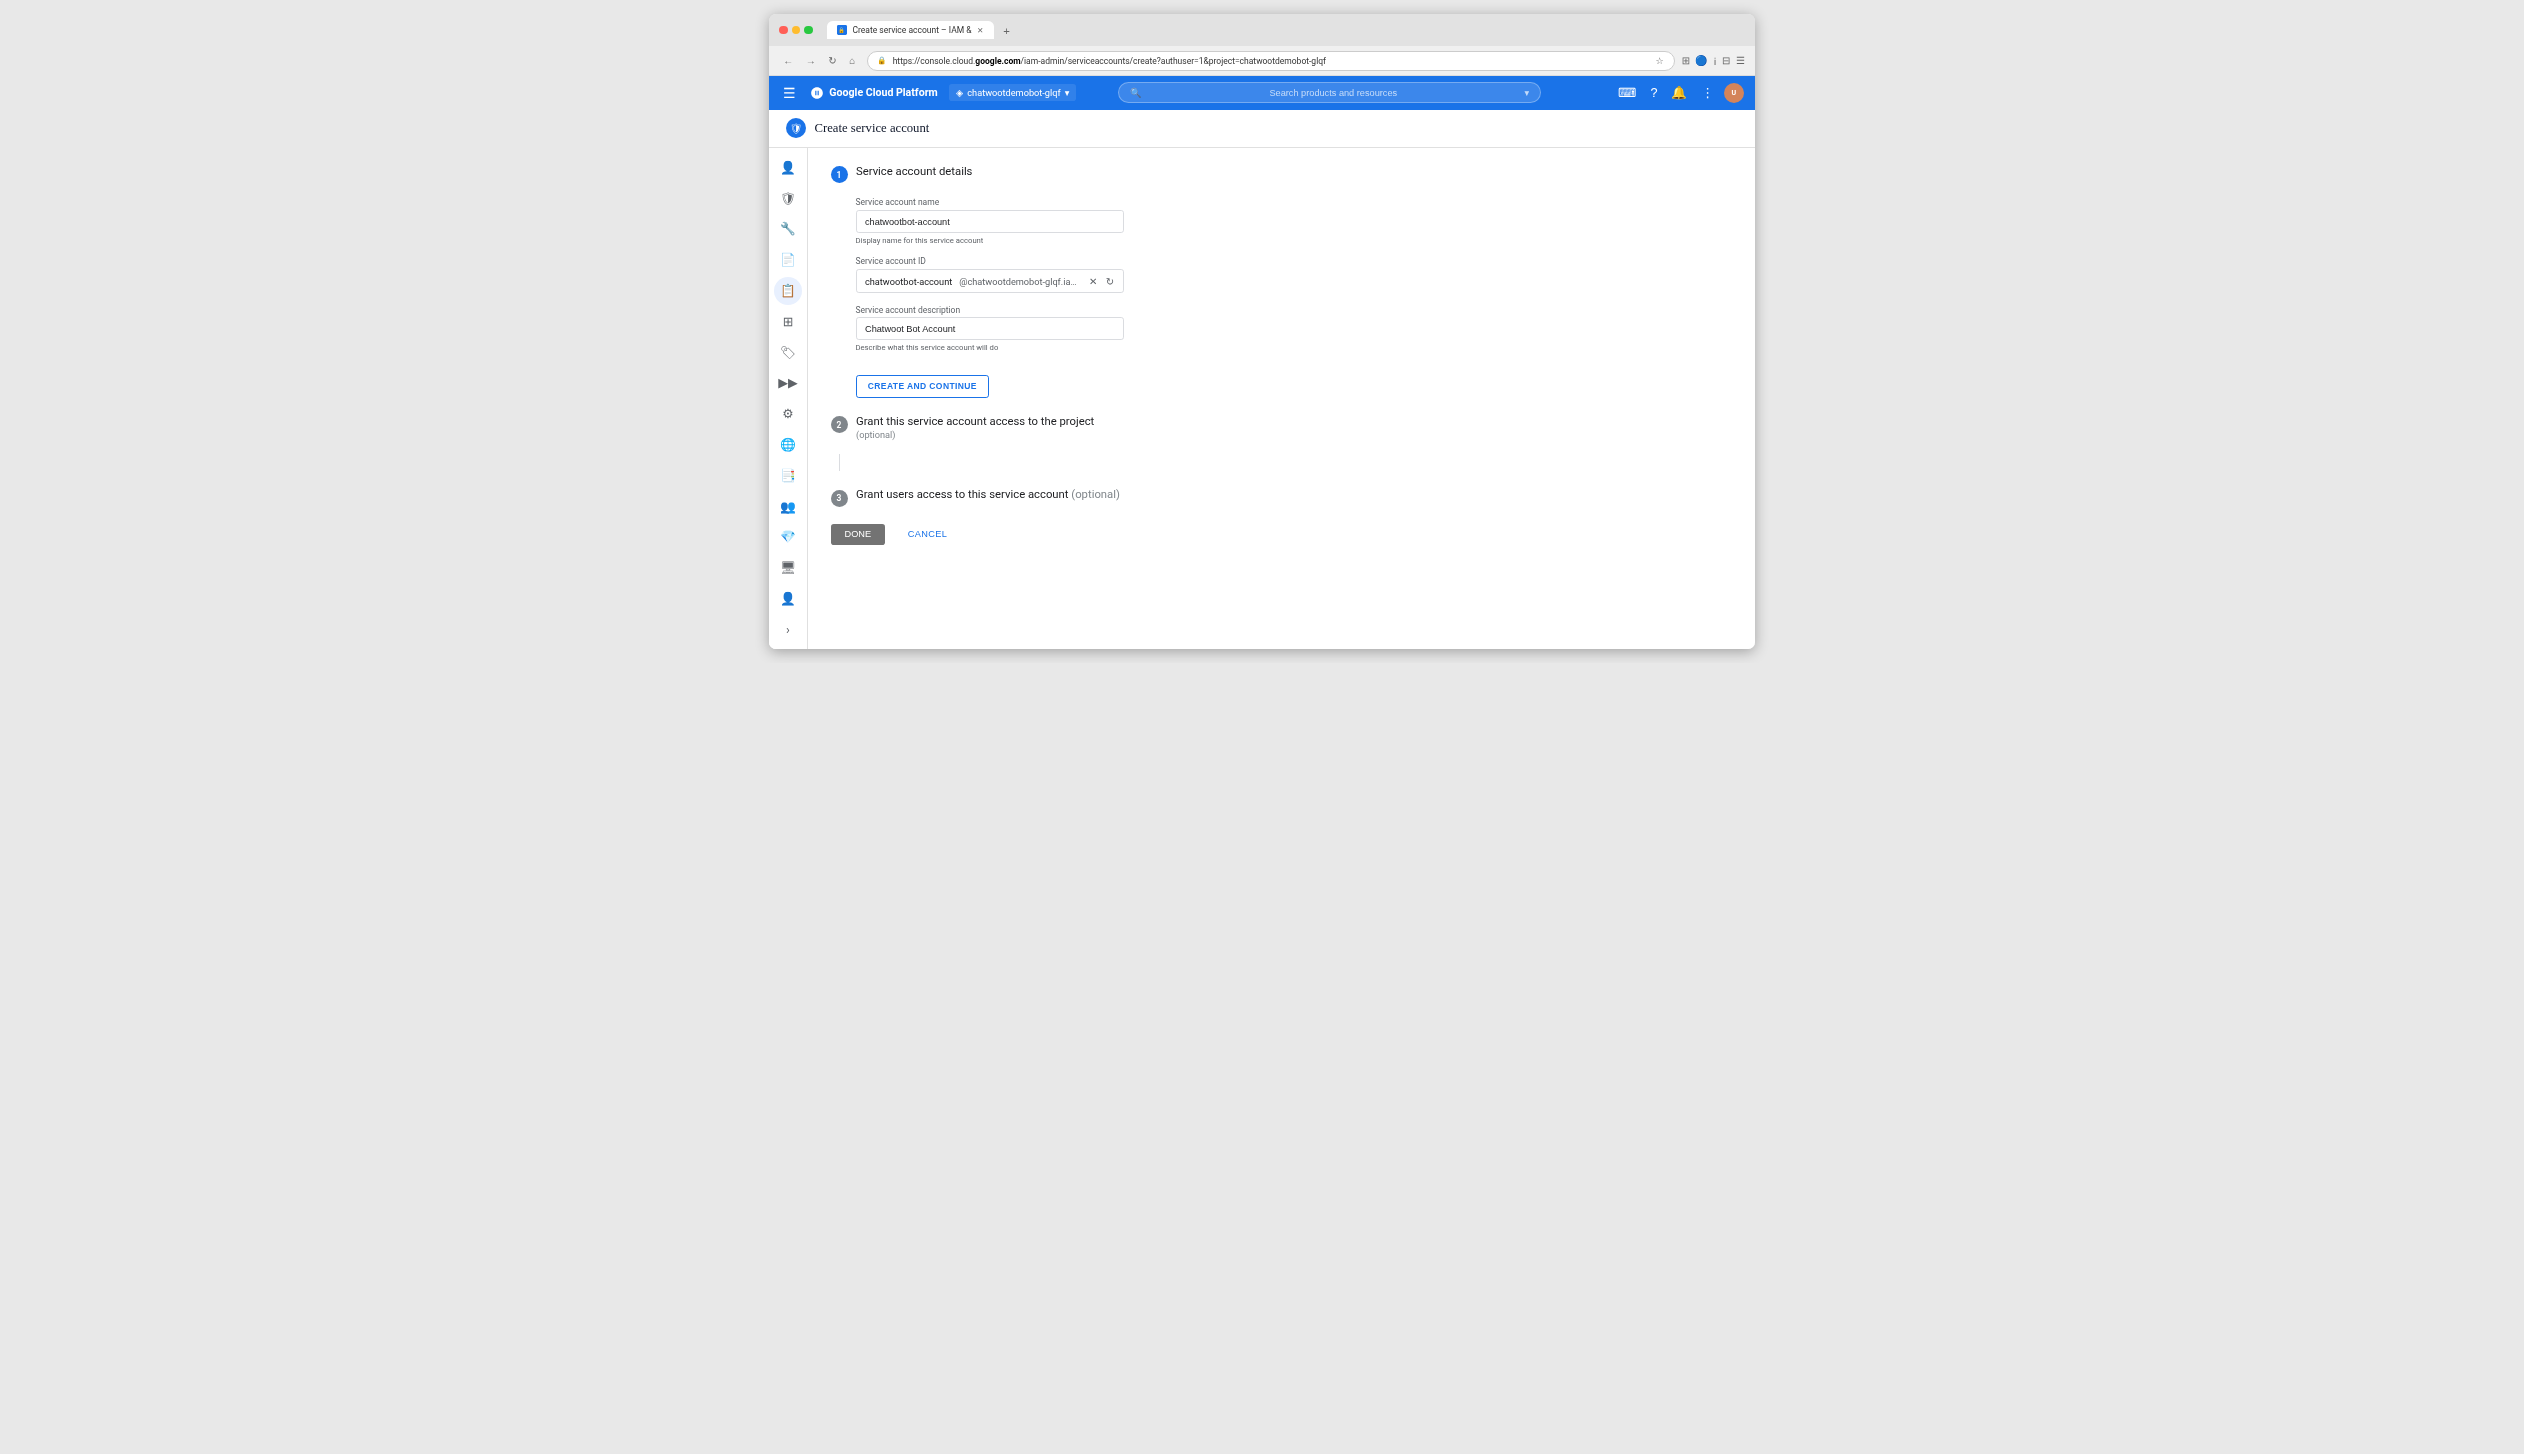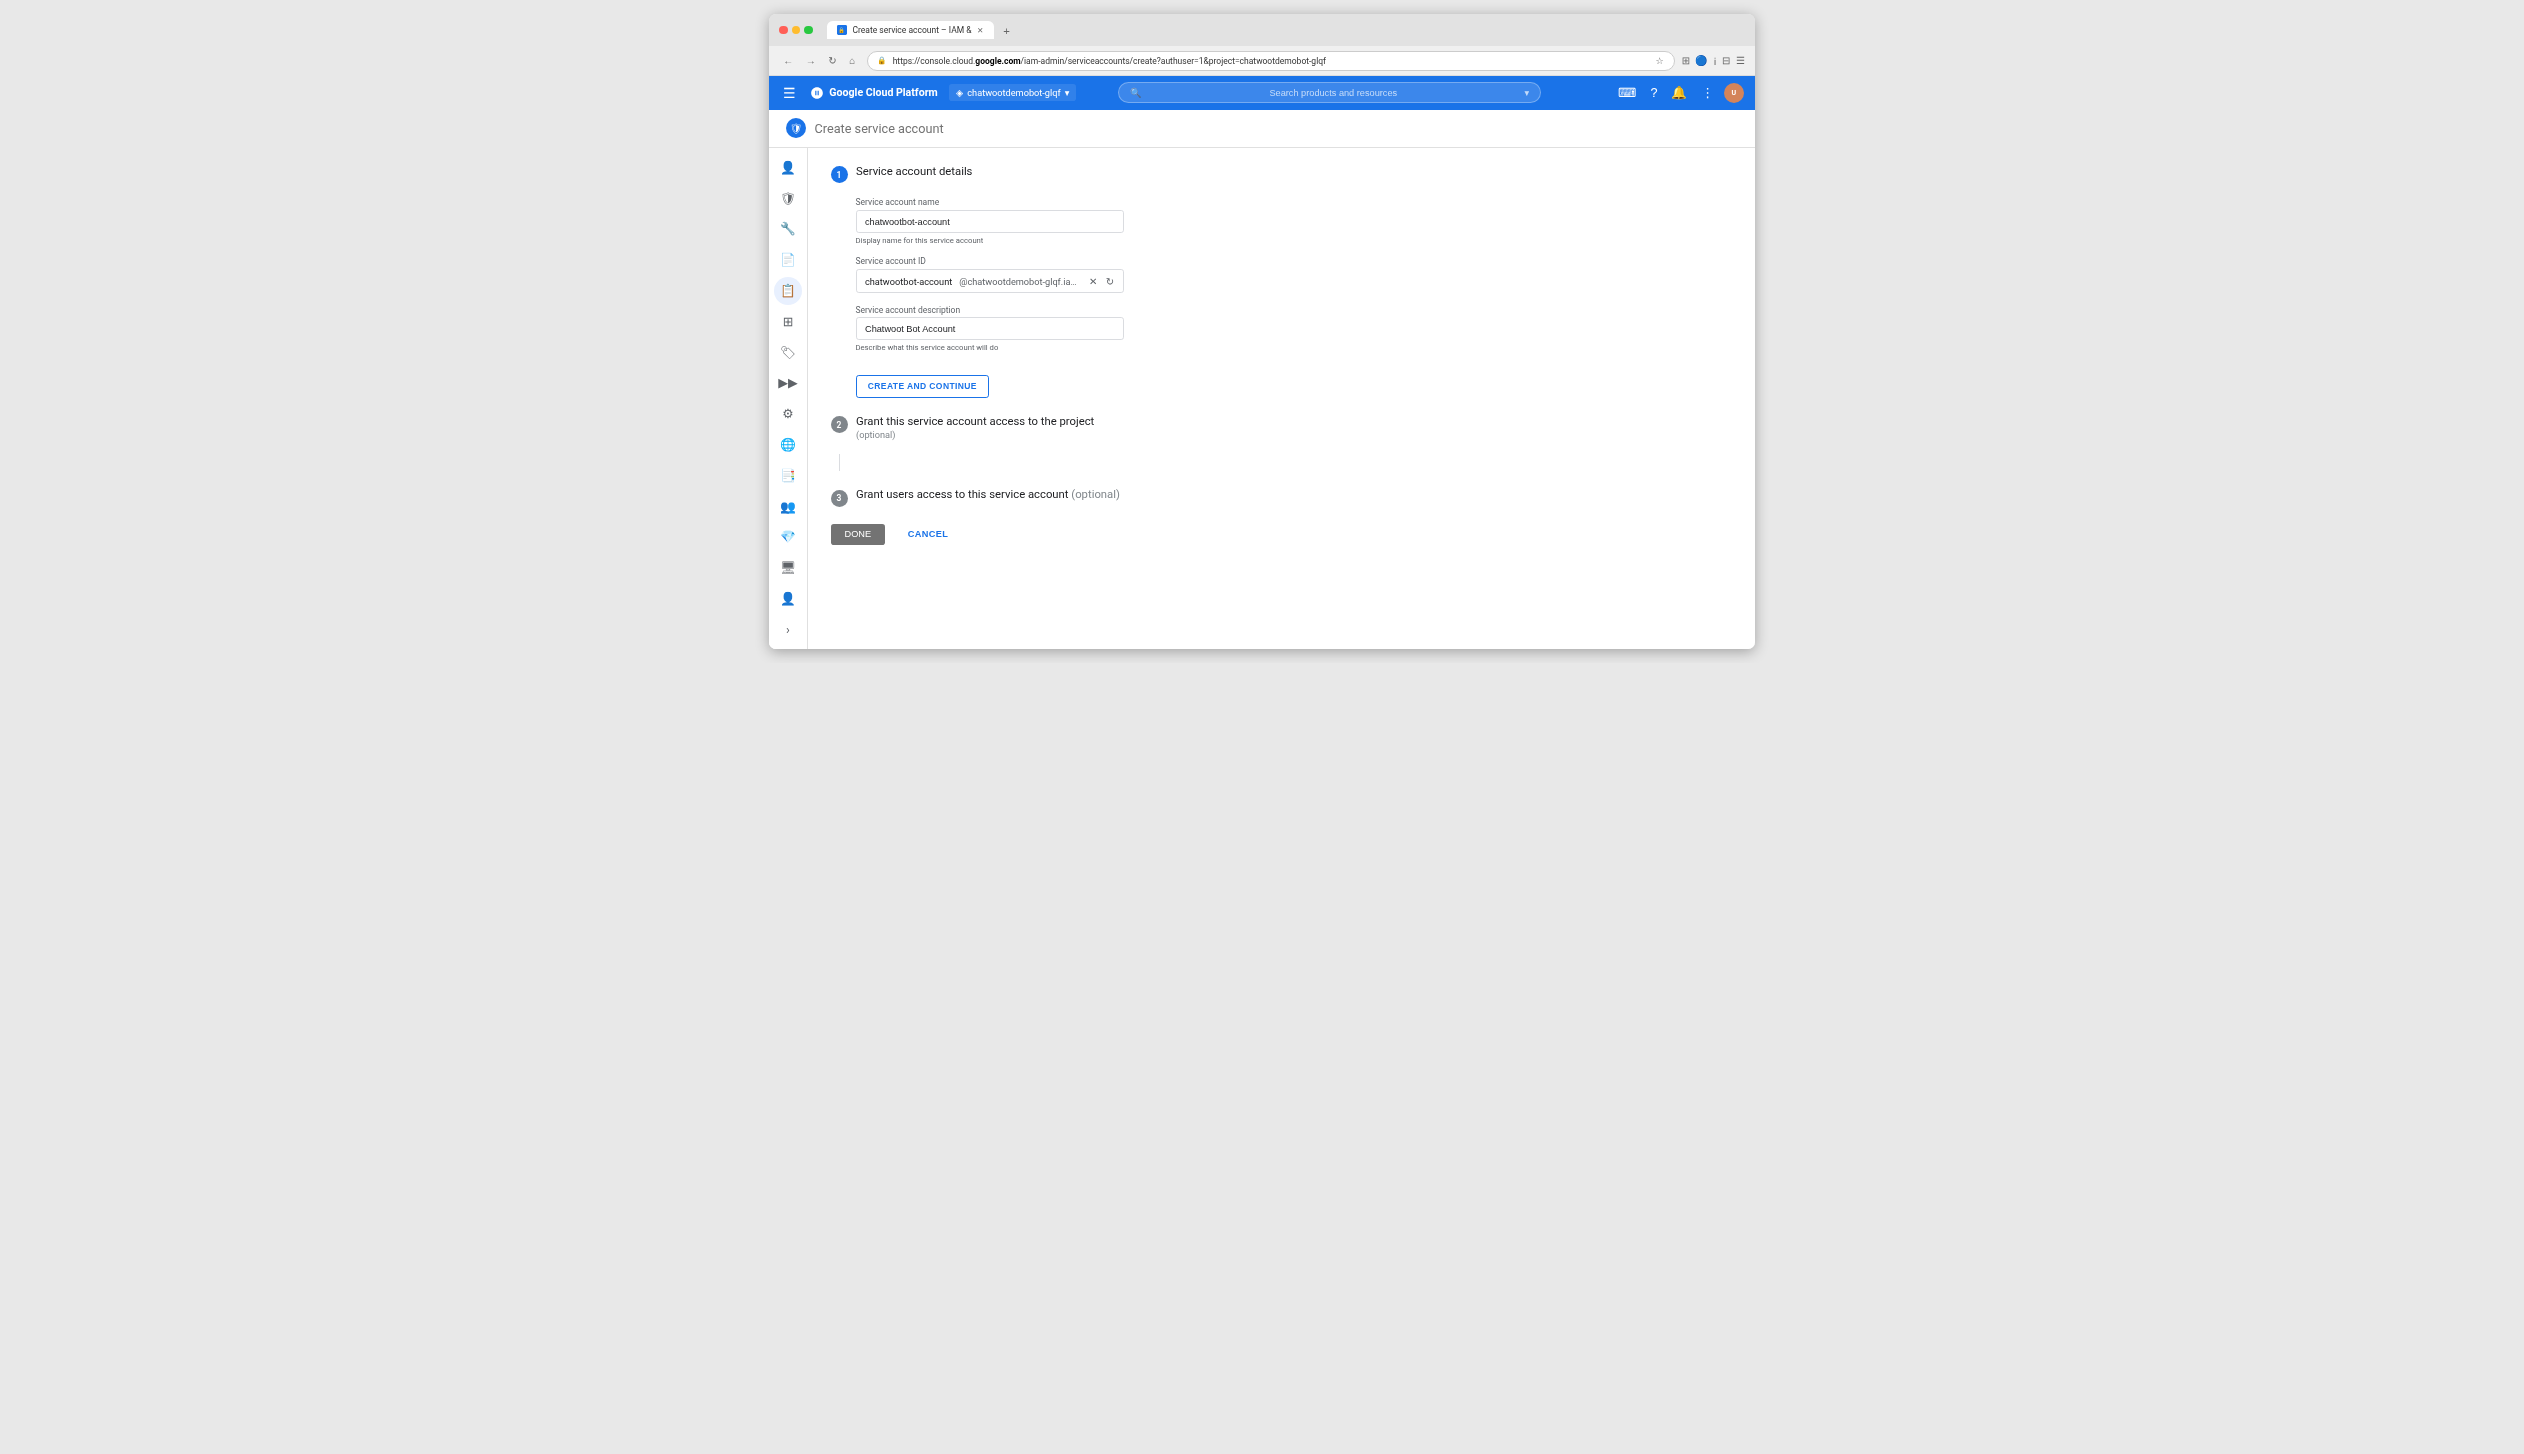--- a/index.html
+++ b/index.html
@@ -51,21 +51,21 @@
     .gcp-body { display: flex; flex: 1; }
 
     
     .gcp-sidebar { width: 39px; background: #fff; border-right: 0.7px solid #e0e0e0; display: flex; flex-direction: column; align-items: center; padding: 5.6px 0; gap: 2.8px; min-height: 458px; }
     .sidebar-icon { width: 28px; height: 28px; display: flex; align-items: center; justify-content: center; border-radius: 50%; cursor: pointer; color: #5f6368; font-size: 12.7px; }
     .sidebar-icon.active { background: #e8f0fe; color: #1a73e8; }
 
     
     .page-header { display: flex; align-items: center; gap: 8.5px; padding: 8.5px 17px; border-bottom: 0.7px solid #e0e0e0; }
     .page-header-icon { width: 20px; height: 20px; background: #1a73e8; border-radius: 50%; display: flex; align-items: center; justify-content: center; color: white; font-size: 10px; }
-    .page-title { font-size: 12.7px; font-weight: 400; color: #737373; }
+    .page-title { font-size: 12.7px; font-weight: 400; color: #0f172a; font-family: Liberation Serif, serif; }
 
     
     .gcp-content { flex: 1; padding: 17px 22.5px; overflow-y: auto; }
 
     
     .step-section { margin-bottom: 17px; }
     .step-header { display: flex; align-items: flex-start; gap: 8.5px; margin-bottom: 14px; }
     .step-number { width: 17px; height: 17px; border-radius: 50%; background: #1a73e8; color: white; display: flex; align-items: center; justify-content: center; font-size: 8.5px; font-weight: 600; flex-shrink: 0; margin-top: 1.4px; }
     .step-title { font-size: 11.3px; color: #202124; font-weight: 400; }
 
@@ -82,21 +82,21 @@
     .field-id-actions { display: flex; gap: 2.8px; padding: 0 5.6px; }
     .field-id-action { background: none; border: none; cursor: pointer; color: #5f6368; font-size: 10px; padding: 2.8px; }
 
     .create-btn { background: #fff; border: 0.7px solid #1a73e8; color: #1a73e8; padding: 5.6px 11.3px; border-radius: 2.8px; font-size: 8.5px; font-weight: 600; cursor: pointer; letter-spacing: 0.4px; text-transform: uppercase; margin-top: 11.3px; }
     .step-optional { font-size: 9.2px; color: #80868b; margin-top: 1.4px; }
     .step-divider { margin-left: 8.5px; border-left: 1.4px solid #dadce0; height: 17px; display: block; margin-bottom: 11.3px; }
 
     
     .bottom-actions { display: flex; align-items: center; gap: 11.3px; margin-top: 11.3px; }
     .done-btn { background: #737373; color: white; border: none; padding: 5.6px 14px; border-radius: 2.8px; font-size: 9.2px; font-weight: 500; cursor: pointer; }
-    .cancel-btn { background: none; border: none; color: #1a73e8; font-size: 9.2px; font-weight: 700; cursor: pointer; text-transform: uppercase; letter-spacing: 0.4px; padding: 5.6px 11.3px; }
+    .cancel-btn { background: none; border: none; color: #1a73e8; font-size: 9.2px; font-weight: 400; cursor: pointer; text-transform: uppercase; letter-spacing: 0.4px; padding: 5.6px 11.3px; }
 
     .sidebar-expand { margin-top: auto; }
   </style>
 </head>
 <body>
 
 <div class="browser-chrome">
 
   <div class="browser-titlebar">
     <div class="traffic-lights">

